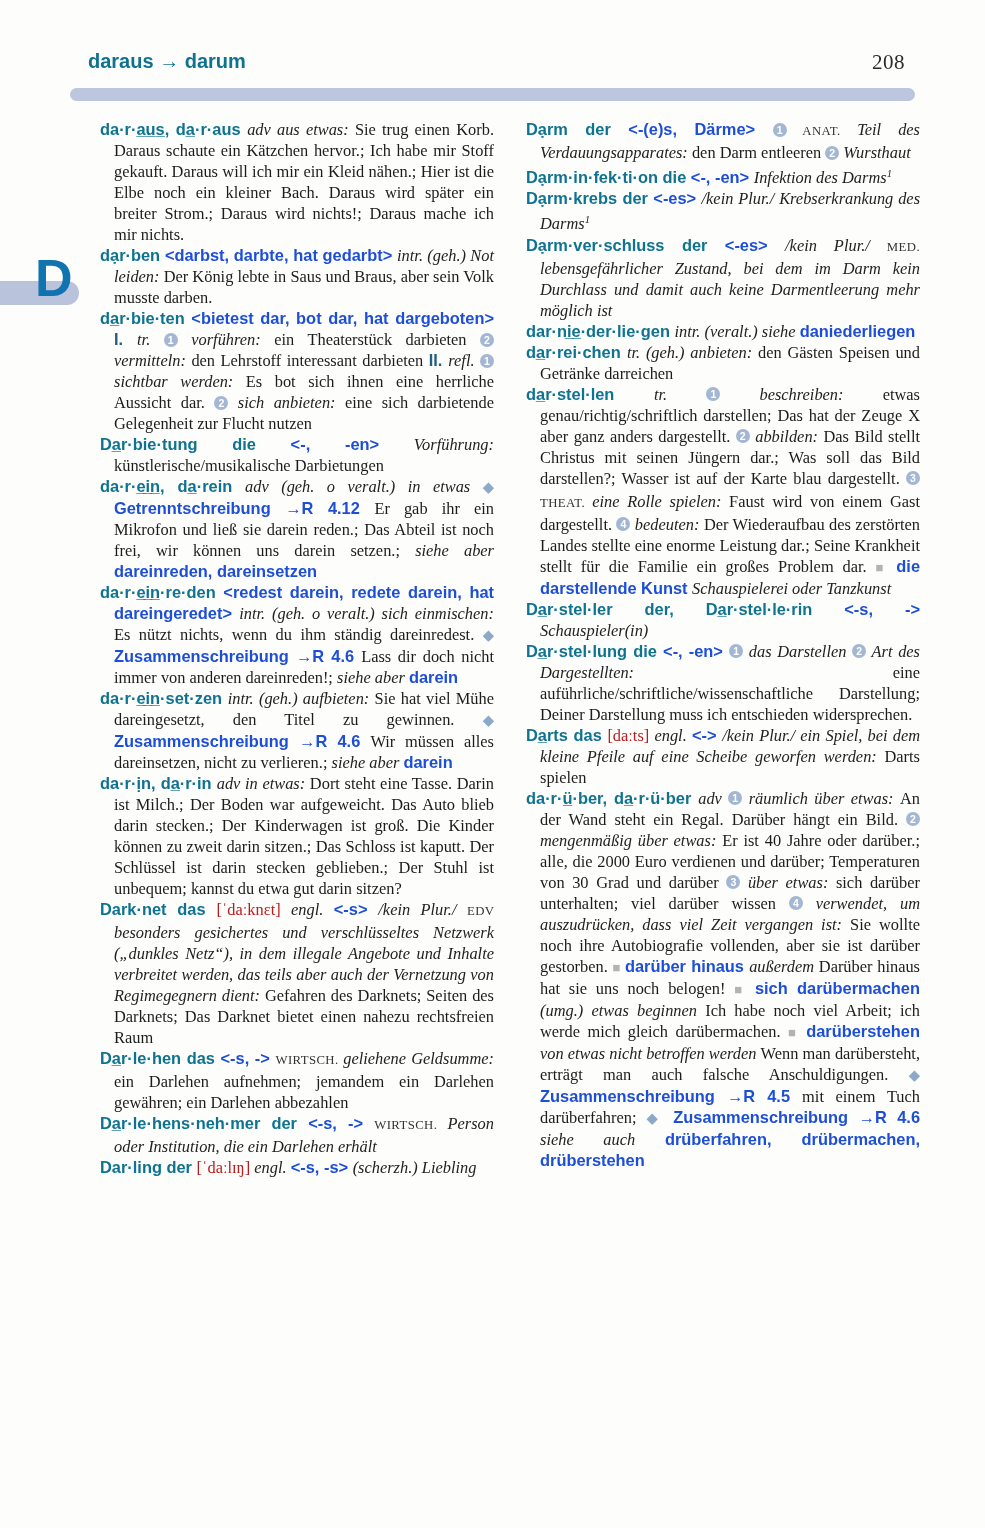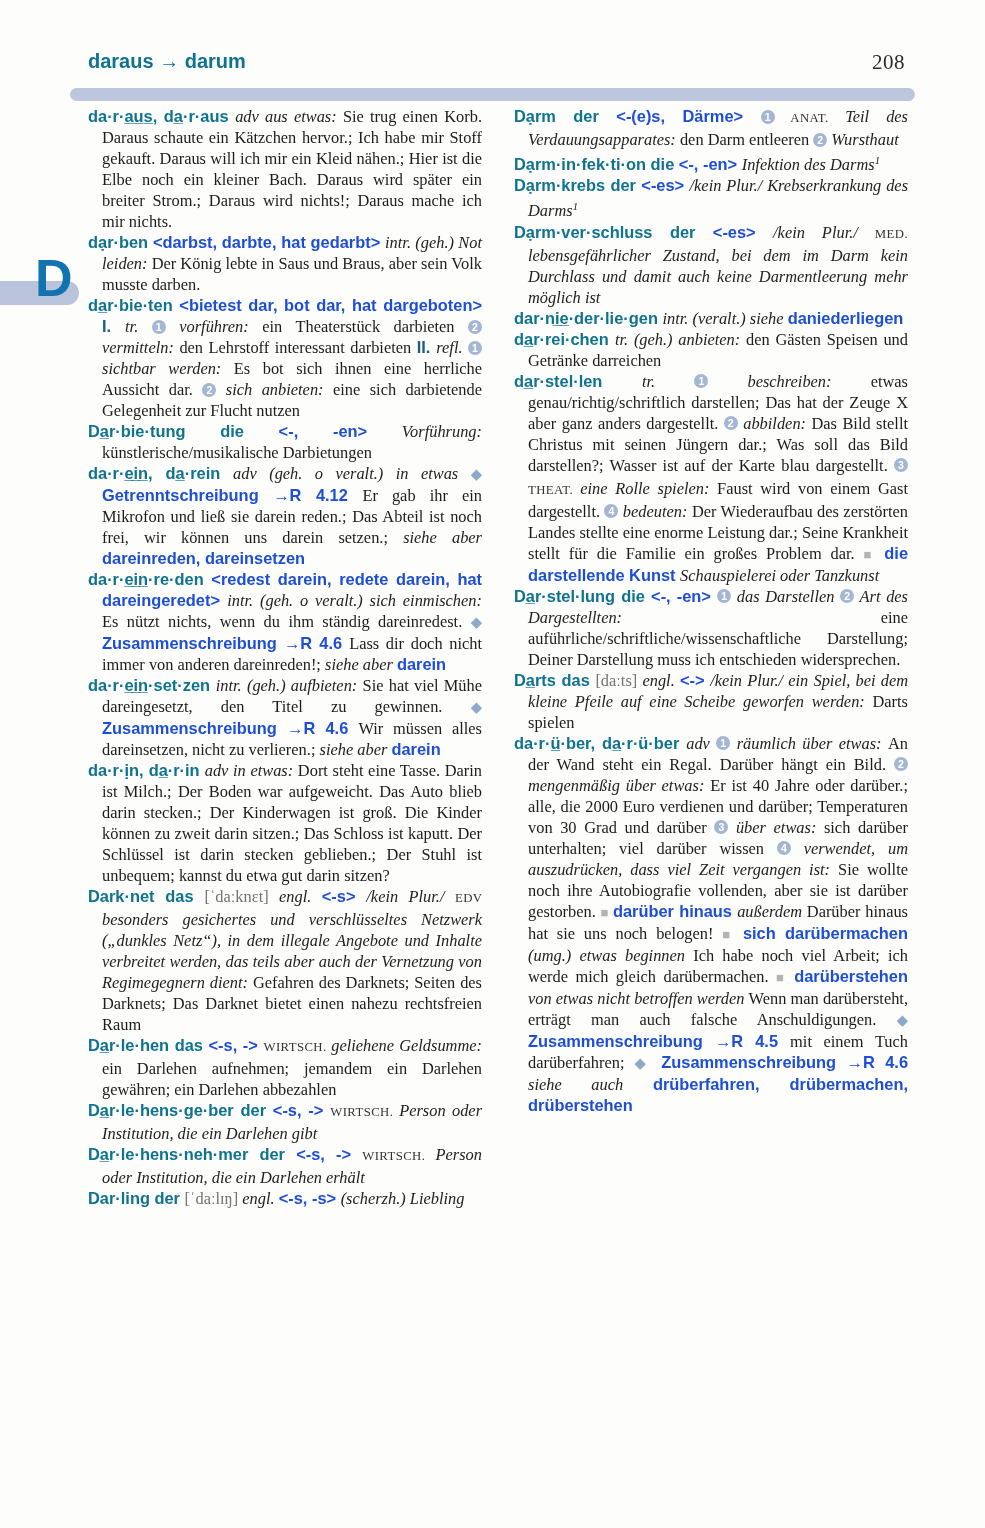--- a/index.html
+++ b/index.html
@@ -27,33 +27,33 @@
     position:absolute;left:0;top:281px;width:79px;height:24px;
     border-radius:0 12px 12px 0;background:#b9c4dc;
   }
   .thumb-letter{
     position:absolute;left:35px;top:252px;
     font-family:"Liberation Sans",sans-serif;
     font-weight:bold;font-size:52px;line-height:1;color:#1173b0;
   }
   
   .col{
-    position:absolute;top:106px;width:394px;
-    font-size:16.4px;line-height:21px;text-align:justify;
+    position:absolute;top:119px;width:394px;
+    font-size:16.4px;line-height:21px;text-align:justify;margin-left:12px;
   }
   .col-left{left:88px;}
   .col-right{left:514px;}
   .entry{margin:0;padding-left:14px;text-indent:-14px;}
   
   .s-hw{font-family:"Liberation Sans",sans-serif;font-weight:bold;color:#0e7391;}
   .s-b {font-family:"Liberation Sans",sans-serif;font-weight:bold;color:#1d4ed8;}
   .s-rn{font-family:"Liberation Sans",sans-serif;font-weight:bold;color:#235e80;}
   .s-i {font-style:italic;color:#222;}
   .s-r {color:#1c1c1c;}
-  .s-ph{color:#737373;}
+  .s-ph{color:#b91c1c;}
   .s-sc{font-size:0.78em;letter-spacing:0.4px;color:#333;}
   .s-sup{vertical-align:super;font-size:0.65em;font-style:italic;}
   .s-c{
     display:inline-block;width:14px;height:14px;border-radius:50%;
     background:#a3b7d2;color:#fff;text-align:center;
     font:bold 10.5px/14px "Liberation Sans",sans-serif;
     text-indent:0;vertical-align:1.5px;
   }
   .s-sq{color:#b3b3b3;font-size:0.8em;}
   .s-dia{color:#8da9c9;font-size:0.9em;}
@@ -72,28 +72,28 @@
     <p class="entry"><span class="s-hw">da·r·a̲u̲s̲, da̲·r·aus </span><span class="s-i">adv aus etwas: </span><span class="s-r">Sie trug einen Korb. Daraus schaute ein Kätzchen hervor.; Ich habe mir Stoff gekauft. Daraus will ich mir ein Kleid nähen.; Hier ist die Elbe noch ein kleiner Bach. Daraus wird später ein breiter Strom.; Daraus wird nichts!; Daraus mache ich mir nichts.</span></p>
     <p class="entry"><span class="s-hw">dạr·ben </span><span class="s-b">&lt;darbst, darbte, hat gedarbt&gt; </span><span class="s-i">intr. (geh.) Not leiden: </span><span class="s-r">Der König lebte in Saus und Braus, aber sein Volk musste darben.</span></p>
     <p class="entry"><span class="s-hw">da̲r·bie·ten </span><span class="s-b">&lt;bietest dar, bot dar, hat dargeboten&gt; </span><span class="s-rn">I. </span><span class="s-i">tr. </span><span class="s-c">1</span><span class="s-i"> vorführen: </span><span class="s-r">ein Theaterstück darbieten </span><span class="s-c">2</span><span class="s-i"> vermitteln: </span><span class="s-r">den Lehrstoff interessant darbieten </span><span class="s-rn">II. </span><span class="s-i">refl. </span><span class="s-c">1</span><span class="s-i"> sichtbar werden: </span><span class="s-r">Es bot sich ihnen eine herrliche Aussicht dar. </span><span class="s-c">2</span><span class="s-i"> sich anbieten: </span><span class="s-r">eine sich darbietende Gelegenheit zur Flucht nutzen</span></p>
     <p class="entry"><span class="s-hw">Da̲r·bie·tung die </span><span class="s-b">&lt;-, -en&gt; </span><span class="s-i">Vorführung: </span><span class="s-r">künstlerische/musikalische Darbietungen</span></p>
     <p class="entry"><span class="s-hw">da·r·e̲i̲n̲, da̲·rein </span><span class="s-i">adv (geh. o veralt.) in etwas </span><span class="s-dia">◆ </span><span class="s-b">Getrenntschreibung →R 4.12 </span><span class="s-r">Er gab ihr ein Mikrofon und ließ sie darein reden.; Das Abteil ist noch frei, wir können uns darein setzen.; </span><span class="s-i">siehe aber </span><span class="s-b">dareinreden, dareinsetzen</span></p>
     <p class="entry"><span class="s-hw">da·r·e̲i̲n̲·re·den </span><span class="s-b">&lt;redest darein, redete darein, hat dareingeredet&gt; </span><span class="s-i">intr. (geh. o veralt.) sich einmischen: </span><span class="s-r">Es nützt nichts, wenn du ihm ständig dareinredest. </span><span class="s-dia">◆ </span><span class="s-b">Zusammenschreibung →R 4.6 </span><span class="s-r">Lass dir doch nicht immer von anderen dareinreden!; </span><span class="s-i">siehe aber </span><span class="s-b">darein</span></p>
     <p class="entry"><span class="s-hw">da·r·e̲i̲n̲·set·zen </span><span class="s-i">intr. (geh.) aufbieten: </span><span class="s-r">Sie hat viel Mühe dareingesetzt, den Titel zu gewinnen. </span><span class="s-dia">◆ </span><span class="s-b">Zusammenschreibung →R 4.6 </span><span class="s-r">Wir müssen alles dareinsetzen, nicht zu verlieren.; </span><span class="s-i">siehe aber </span><span class="s-b">darein</span></p>
     <p class="entry"><span class="s-hw">da·r·ịn, da̲·r·in </span><span class="s-i">adv in etwas: </span><span class="s-r">Dort steht eine Tasse. Darin ist Milch.; Der Boden war aufgeweicht. Das Auto blieb darin stecken.; Der Kinderwagen ist groß. Die Kinder können zu zweit darin sitzen.; Das Schloss ist kaputt. Der Schlüssel ist darin stecken geblieben.; Der Stuhl ist unbequem; kannst du etwa gut darin sitzen?</span></p>
     <p class="entry"><span class="s-hw">Dark·net das </span><span class="s-ph">[ˈdaːknɛt] </span><span class="s-i">engl. </span><span class="s-b">&lt;-s&gt; </span><span class="s-i">/kein Plur./ </span><span class="s-sc">EDV </span><span class="s-i">besonders gesichertes und verschlüsseltes Netzwerk („dunkles Netz“), in dem illegale Angebote und Inhalte verbreitet werden, das teils aber auch der Vernetzung von Regimegegnern dient: </span><span class="s-r">Gefahren des Darknets; Seiten des Darknets; Das Darknet bietet einen nahezu rechtsfreien Raum</span></p>
     <p class="entry"><span class="s-hw">Da̲r·le·hen das </span><span class="s-b">&lt;-s, -&gt; </span><span class="s-sc">WIRTSCH. </span><span class="s-i">geliehene Geldsumme: </span><span class="s-r">ein Darlehen aufnehmen; jemandem ein Darlehen gewähren; ein Darlehen abbezahlen</span></p>
-    <p class="entry"><span class="s-hw">Da̲r·le·hens·ge·ber der </span><span class="s-b">&lt;-s, -&gt; </span><span class="s-sc">WIRTSCH. </span><span class="s-i">Person oder Institution, die ein Darlehen gibt</span></p>
     <p class="entry"><span class="s-hw">Da̲r·le·hens·neh·mer der </span><span class="s-b">&lt;-s, -&gt; </span><span class="s-sc">WIRTSCH. </span><span class="s-i">Person oder Institution, die ein Darlehen erhält</span></p>
     <p class="entry"><span class="s-hw">Dar·ling der </span><span class="s-ph">[ˈdaːlɪŋ] </span><span class="s-i">engl. </span><span class="s-b">&lt;-s, -s&gt; </span><span class="s-i">(scherzh.) Liebling</span></p>
   </div>
 <div class="col col-right">
     <p class="entry"><span class="s-hw">Dạrm der </span><span class="s-b">&lt;-(e)s, Därme&gt; </span><span class="s-c">1</span><span class="s-sc"> ANAT. </span><span class="s-i">Teil des Verdauungsapparates: </span><span class="s-r">den Darm entleeren </span><span class="s-c">2</span><span class="s-i"> Wursthaut</span></p>
     <p class="entry"><span class="s-hw">Dạrm·in·fek·ti·on die </span><span class="s-b">&lt;-, -en&gt; </span><span class="s-i">Infektion des Darms</span><span class="s-sup">1</span></p>
     <p class="entry"><span class="s-hw">Dạrm·krebs der </span><span class="s-b">&lt;-es&gt; </span><span class="s-i">/kein Plur./ Krebserkrankung des Darms</span><span class="s-sup">1</span></p>
     <p class="entry"><span class="s-hw">Dạrm·ver·schluss der </span><span class="s-b">&lt;-es&gt; </span><span class="s-i">/kein Plur./ </span><span class="s-sc">MED. </span><span class="s-i">lebensgefährlicher Zustand, bei dem im Darm kein Durchlass und damit auch keine Darmentleerung mehr möglich ist</span></p>
     <p class="entry"><span class="s-hw">dar·ni̲e̲·der·lie·gen </span><span class="s-i">intr. (veralt.) siehe </span><span class="s-b">daniederliegen</span></p>
     <p class="entry"><span class="s-hw">da̲r·rei·chen </span><span class="s-i">tr. (geh.) anbieten: </span><span class="s-r">den Gästen Speisen und Getränke darreichen</span></p>
     <p class="entry"><span class="s-hw">da̲r·stel·len </span><span class="s-i">tr. </span><span class="s-c">1</span><span class="s-i"> beschreiben: </span><span class="s-r">etwas genau/richtig/schriftlich darstellen; Das hat der Zeuge X aber ganz anders dargestellt. </span><span class="s-c">2</span><span class="s-i"> abbilden: </span><span class="s-r">Das Bild stellt Christus mit seinen Jüngern dar.; Was soll das Bild darstellen?; Wasser ist auf der Karte blau dargestellt. </span><span class="s-c">3</span><span class="s-sc"> THEAT. </span><span class="s-i">eine Rolle spielen: </span><span class="s-r">Faust wird von einem Gast dargestellt. </span><span class="s-c">4</span><span class="s-i"> bedeuten: </span><span class="s-r">Der Wiederaufbau des zerstörten Landes stellte eine enorme Leistung dar.; Seine Krankheit stellt für die Familie ein großes Problem dar. </span><span class="s-sq">■ </span><span class="s-b">die darstellende Kunst </span><span class="s-i">Schauspielerei oder Tanzkunst</span></p>
+    <p class="entry"><span class="s-hw">Da̲r·stel·ler der, Da̲r·stel·le·rin </span><span class="s-b">&lt;-s, -&gt; </span><span class="s-i">Schauspieler(in)</span></p>
     <p class="entry"><span class="s-hw">Da̲r·stel·lung die </span><span class="s-b">&lt;-, -en&gt; </span><span class="s-c">1</span><span class="s-i"> das Darstellen </span><span class="s-c">2</span><span class="s-i"> Art des Dargestellten: </span><span class="s-r">eine auführliche/schriftliche/wissenschaftliche Darstellung; Deiner Darstellung muss ich entschieden widersprechen.</span></p>
     <p class="entry"><span class="s-hw">Da̲rts das </span><span class="s-ph">[daːts] </span><span class="s-i">engl. </span><span class="s-b">&lt;-&gt; </span><span class="s-i">/kein Plur./ ein Spiel, bei dem kleine Pfeile auf eine Scheibe geworfen werden: </span><span class="s-r">Darts spielen</span></p>
     <p class="entry"><span class="s-hw">da·r·ü̲·ber, da̲·r·ü·ber </span><span class="s-i">adv </span><span class="s-c">1</span><span class="s-i"> räumlich über etwas: </span><span class="s-r">An der Wand steht ein Regal. Darüber hängt ein Bild. </span><span class="s-c">2</span><span class="s-i"> mengenmäßig über etwas: </span><span class="s-r">Er ist 40 Jahre oder darüber.; alle, die 2000 Euro verdienen und darüber; Temperaturen von 30 Grad und darüber </span><span class="s-c">3</span><span class="s-i"> über etwas: </span><span class="s-r">sich darüber unterhalten; viel darüber wissen </span><span class="s-c">4</span><span class="s-i"> verwendet, um auszudrücken, dass viel Zeit vergangen ist: </span><span class="s-r">Sie wollte noch ihre Autobiografie vollenden, aber sie ist darüber gestorben. </span><span class="s-sq">■ </span><span class="s-b">darüber hinaus </span><span class="s-i">außerdem </span><span class="s-r">Darüber hinaus hat sie uns noch belogen! </span><span class="s-sq">■ </span><span class="s-b">sich darübermachen </span><span class="s-i">(umg.) etwas beginnen </span><span class="s-r">Ich habe noch viel Arbeit; ich werde mich gleich darübermachen. </span><span class="s-sq">■ </span><span class="s-b">darüberstehen </span><span class="s-i">von etwas nicht betroffen werden </span><span class="s-r">Wenn man darübersteht, erträgt man auch falsche Anschuldigungen. </span><span class="s-dia">◆ </span><span class="s-b">Zusammenschreibung →R 4.5 </span><span class="s-r">mit einem Tuch darüberfahren; </span><span class="s-dia">◆ </span><span class="s-b">Zusammenschreibung →R 4.6 </span><span class="s-i">siehe auch </span><span class="s-b">drüberfahren, drübermachen, drüberstehen</span></p>
   </div>
 
 </body></html>

